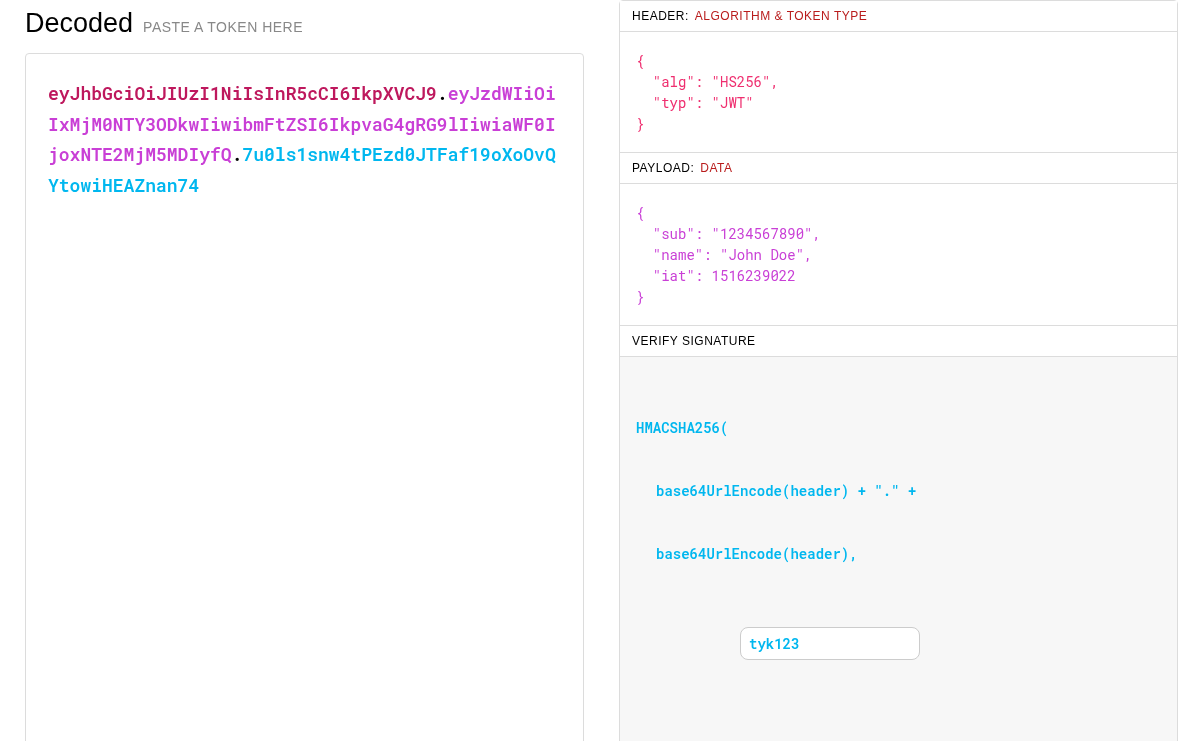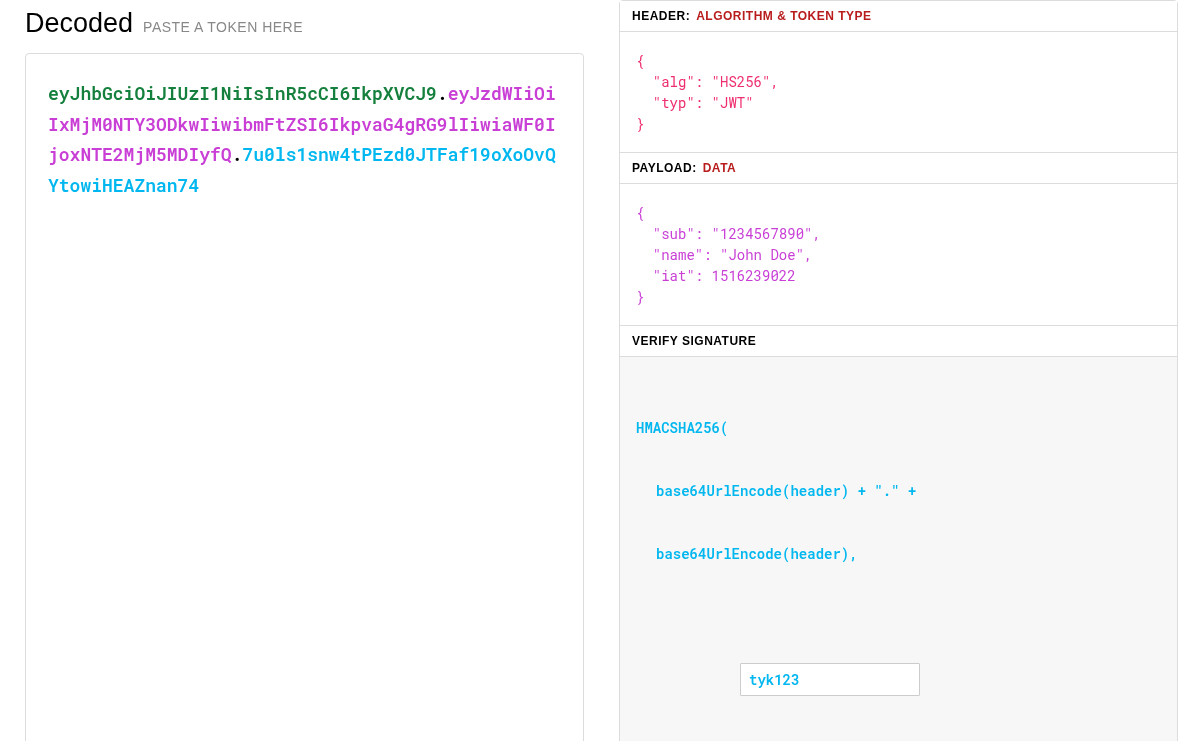--- a/index.html
+++ b/index.html
@@ -42,41 +42,40 @@
   }
   .encoded-box {
     padding: 24px 22px;
     font-family: "Roboto Mono", Menlo, Monaco, Consolas, monospace;
     font-size: 18px;
     line-height: 1.7;
     word-break: break-all;
     min-height: 550px;
     background: #fff;
   }
-  .tok-header { color: #15803d; font-weight: 600; }
+  .tok-header { color: #be185d; font-weight: 600; }
   .tok-payload { color: #c93fd6; font-weight: 600; }
   .tok-sig { color: #00b7ef; font-weight: 600; }
   .tok-dot { color: #000; font-weight: 600; }
 
   .decoded-box {
     display: flex;
     flex-direction: column;
   }
   .section-header {
     background: #fff;
     border-bottom: 1px solid #dcdcdc;
     padding: 8px 12px;
     font-size: 12px;
     letter-spacing: 0.5px;
     color: #000;
     text-transform: uppercase;
     display: flex;
     align-items: center;
     gap: 6px;
-    font-weight: bold;
   }
   .section-header + .section-body { border-bottom: 1px solid #dcdcdc; }
   .section-header .sub { color: #b91c1c; }
   .section-body {
     padding: 18px 16px;
     font-family: "Roboto Mono", Menlo, Monaco, Consolas, monospace;
     font-size: 14px;
     line-height: 1.5;
     white-space: pre;
   }
@@ -85,27 +84,26 @@
   .body-sig {
     color: #00b7ef;
     background: #f7f7f7;
     font-weight: 600;
     flex: 1;
   }
   .sig-input {
     font-family: inherit;
     font-size: 14px;
     border: 1px solid #ccc;
-    border-radius: 1px;
+    border-radius: 8px;
     padding: 6px 8px;
     width: 180px;
     color: #00b7ef;
     font-weight: 600;
     background: #fff;
-    margin-top: 36px;
   }
   .indent1 { padding-left: 20px; display:block;}
 </style>
 </head>
 <body>
 
 <div class="container">
 
   <div class="column">
     <div class="col-header">

